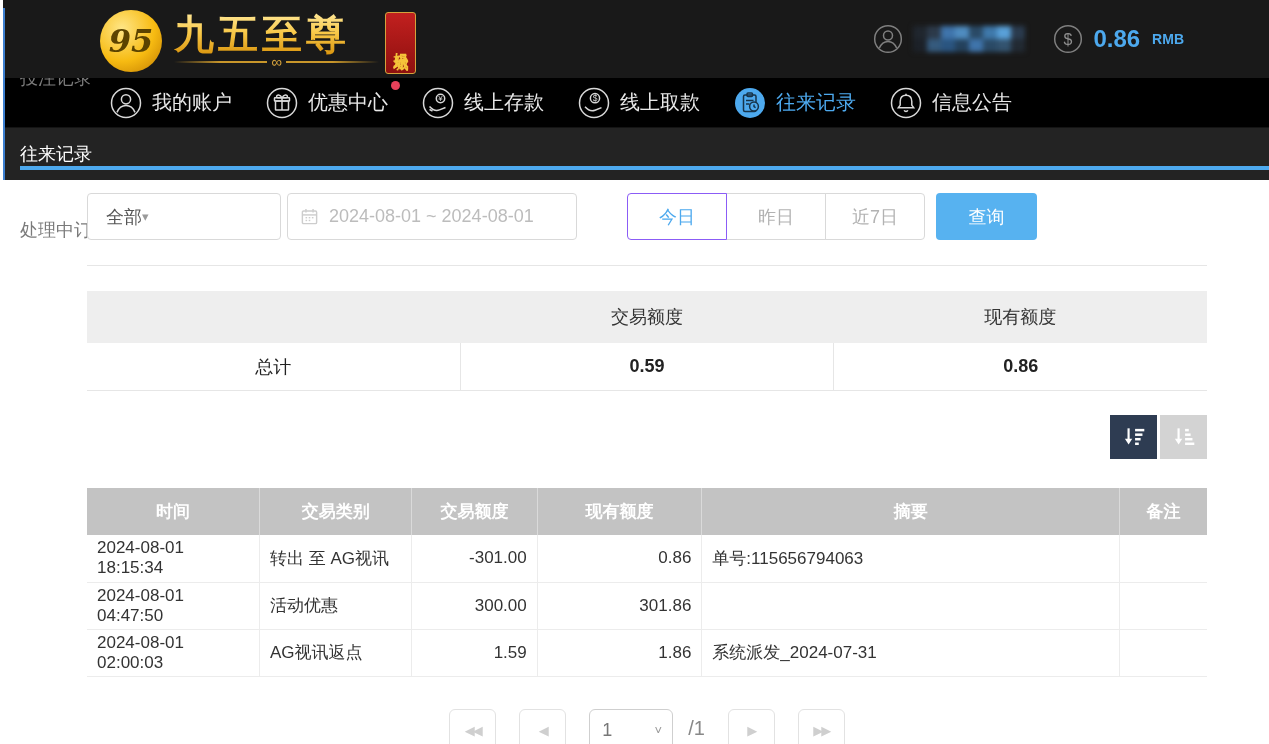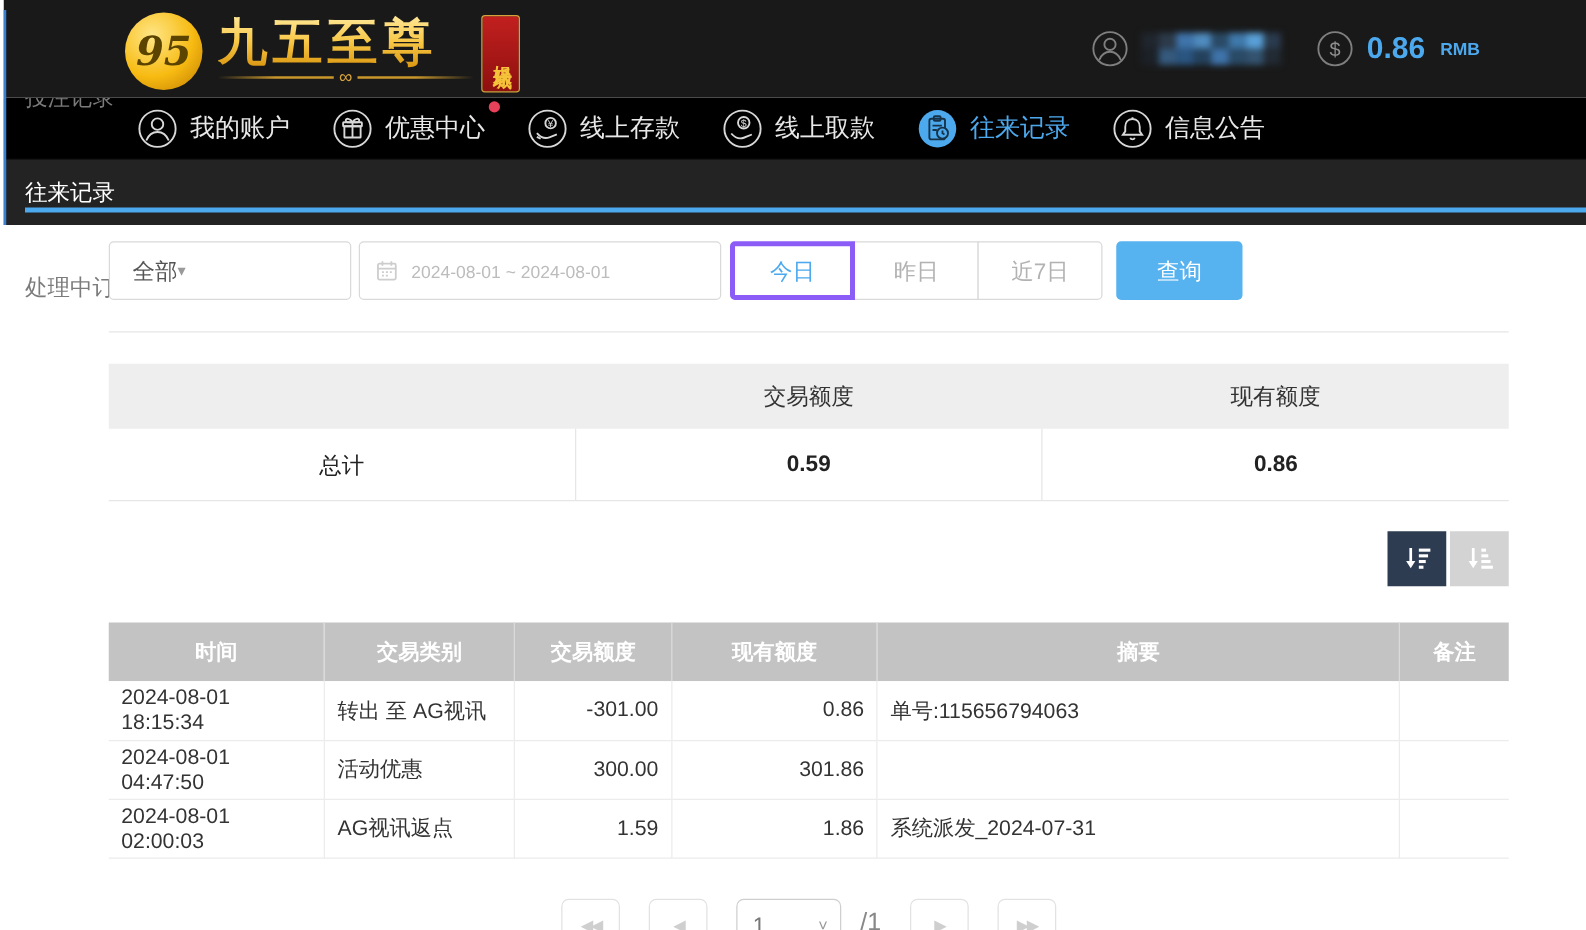--- a/index.html
+++ b/index.html
@@ -58,40 +58,40 @@
   .subtab.active { color:#ffffff; border-bottom-color:#4da9ee; }
 
   
   .content { padding:13px 62px 0 87px; }
   .filters { display:flex; align-items:center; height:47px; }
   .select-box { width:194px; height:47px; border:1px solid #d9d9d9; border-radius:4px;
     display:flex; align-items:center; padding:0 14px 0 18px; color:#555; font-size:18px;
     justify-content:flex-start; background:#fff; cursor:pointer; }
   .select-box .caret { color:#9a9a9a; font-size:13px; }
   .date-box { width:290px; height:47px; border:1px solid #d9d9d9; border-radius:4px; margin-left:6px;
-    display:flex; align-items:center; padding:0 12px; color:#bcbcbc; font-size:14px; gap:10px;
+    display:flex; align-items:center; padding:0 12px; color:#bcbcbc; font-size:18px; gap:10px;
     background:#fff; cursor:pointer; white-space:nowrap; }
   .quick-group { display:flex; margin-left:7px; }
   .quick-btn { width:100px; height:47px; background:#fff; border:1px solid #d9d9d9;
     color:#b2b2b2; font-size:18px; display:flex; align-items:center; justify-content:center;
     cursor:pointer; margin-left:-1px; }
   .quick-btn:first-child { border-radius:4px 0 0 4px; margin-left:0; }
   .quick-btn:last-child { border-radius:0 4px 4px 0; }
-  .quick-btn.active { border:4px solid #8b5cf6; color:#4da9ee; z-index:2; }
+  .quick-btn.active { border:1px solid #8b5cf6; color:#4da9ee; z-index:2;margin-left:43px; }
   .search-btn { width:101px; height:47px; margin-left:11px; background:#57b2f0; border:none;
     border-radius:4px; color:#fff; font-size:18px; cursor:pointer; }
 
   .hr-line { height:1px; background:#e6e6e6; margin-top:25px; }
 
   
   .summary { margin-top:25px; width:1120px; }
   .sum-head { display:flex; height:52px; background:#eeeeee; }
   .sum-head div { flex:1; display:flex; align-items:center; justify-content:center;
     color:#333; font-size:18px; }
-  .sum-row { display:flex; height:58px; border-bottom:1px solid #e6e6e6; }
+  .sum-row { display:flex; height:48px; border-bottom:1px solid #e6e6e6; }
   .sum-row div { flex:1; display:flex; align-items:center; justify-content:center;
     color:#222; font-size:18px; border-right:1px solid #e6e6e6; }
   .sum-row div:last-child { border-right:none; }
   .sum-row .val { font-weight:bold; }
 
   
   .sort-wrap { margin-top:24px; display:flex; justify-content:flex-end; gap:3px; }
   .sort-btn { width:47px; height:44px; display:flex; align-items:center; justify-content:center;
     cursor:pointer; border:none; }
   .sort-btn.dark { background:#2e3c52; }

